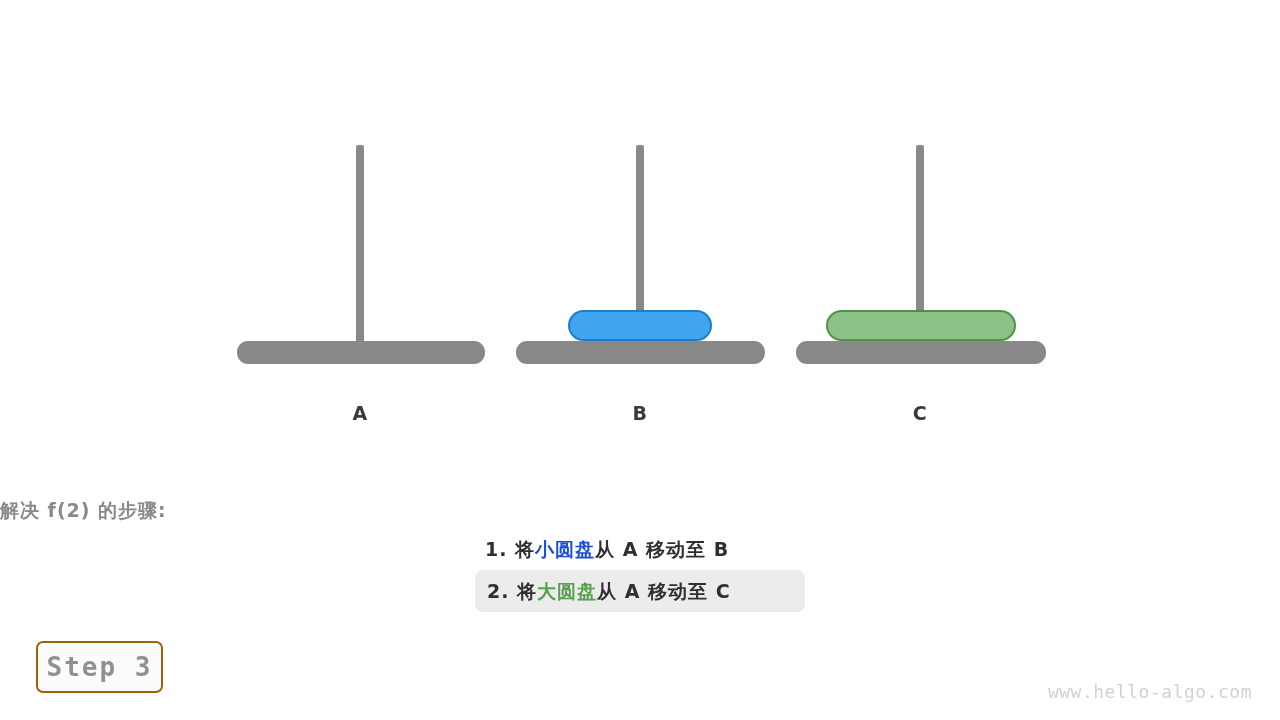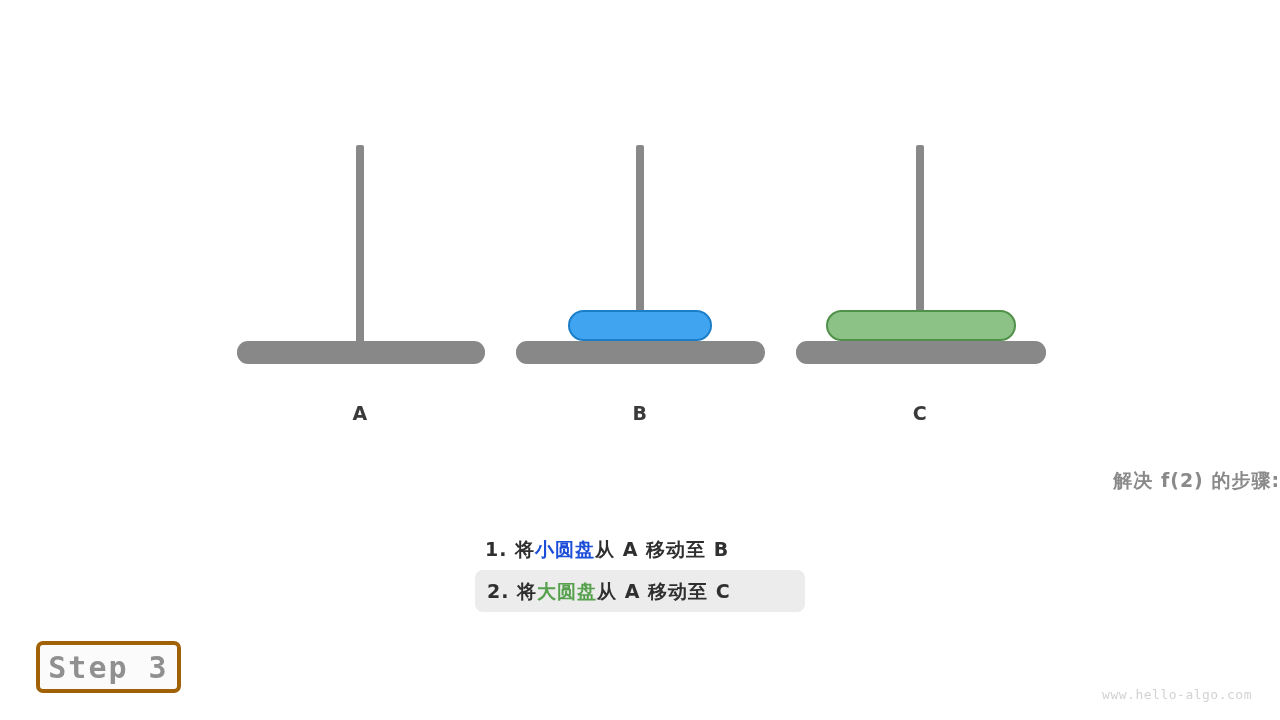--- a/index.html
+++ b/index.html
@@ -58,23 +58,23 @@
     font-size: 19px;
     font-weight: bold;
     color: #3a3a3a;
     letter-spacing: 0.5px;
   }
 
   
   .caption-head {
     position: absolute;
     left: 0;
-    top: 468px;
+    top: 498px;
     width: 1280px;
-    text-align: right;
+    text-align: left;
     font-size: 19px;
     font-weight: bold;
     color: #8a8a8a;
     letter-spacing: 1px;
   }
   .steps {
     position: absolute;
     left: 0;
     top: 528px;
     width: 1280px;
@@ -100,43 +100,43 @@
   }
   .tok-blue  { color: #1d4ed8; }
   .tok-green { color: #56a04e; }
   .tok-peg   { font-weight: bold; color: #2f2f2f; }
 
   
   .step-badge {
     position: absolute;
     left: 36px;
     top: 641px;
-    width: 145px;
+    width: 127px;
     height: 52px;
     box-sizing: border-box;
-    border: 4px solid #a16207;
+    border: 2px solid #a16207;
     border-radius: 7px;
     background: #fbfbfb;
     color: #909090;
     font-family: "DejaVu Sans Mono", "Liberation Mono", monospace;
-    font-size: 30px;
+    font-size: 26px;
     font-weight: bold;
     letter-spacing: 2px;
     display: flex;
     align-items: center;
     justify-content: center;
   }
 
   
   .watermark {
     position: absolute;
     right: 28px;
     bottom: 18px;
     font-family: "DejaVu Sans Mono", "Liberation Mono", monospace;
-    font-size: 13px;
+    font-size: 18px;
     color: #d2d2d2;
     letter-spacing: 0.5px;
     margin-left: 48px;
   }
 </style>
 </head>
 <body>
 
 <div id="stage">
 

